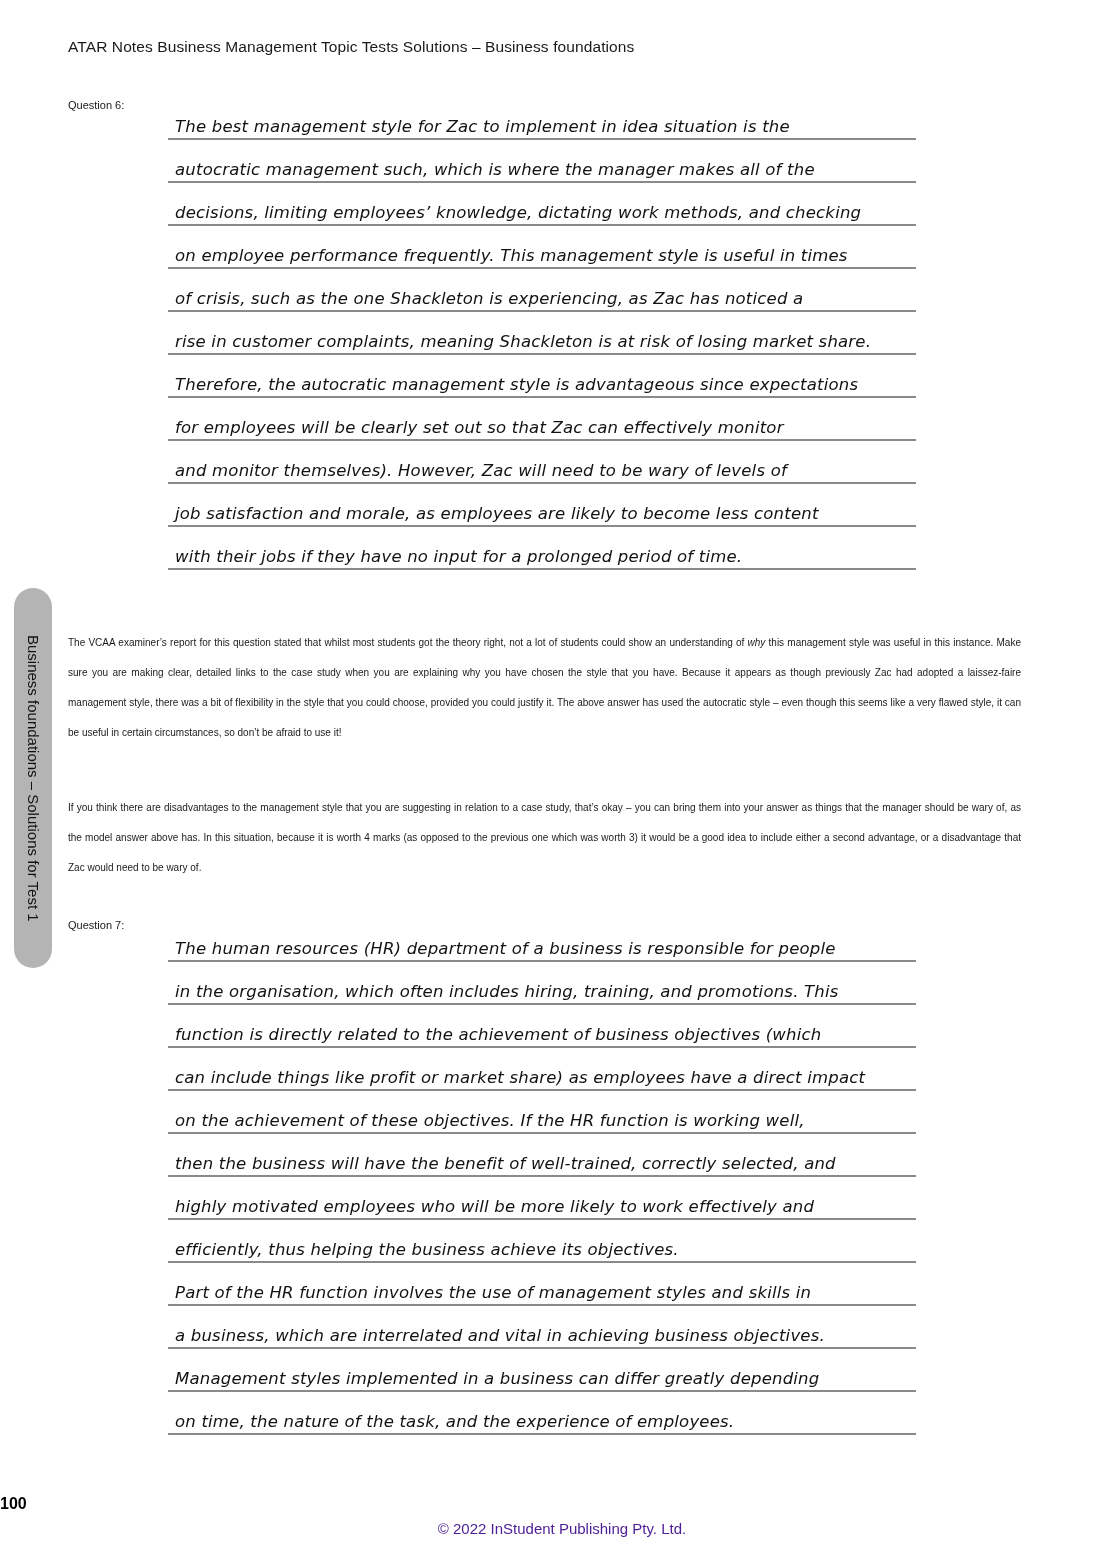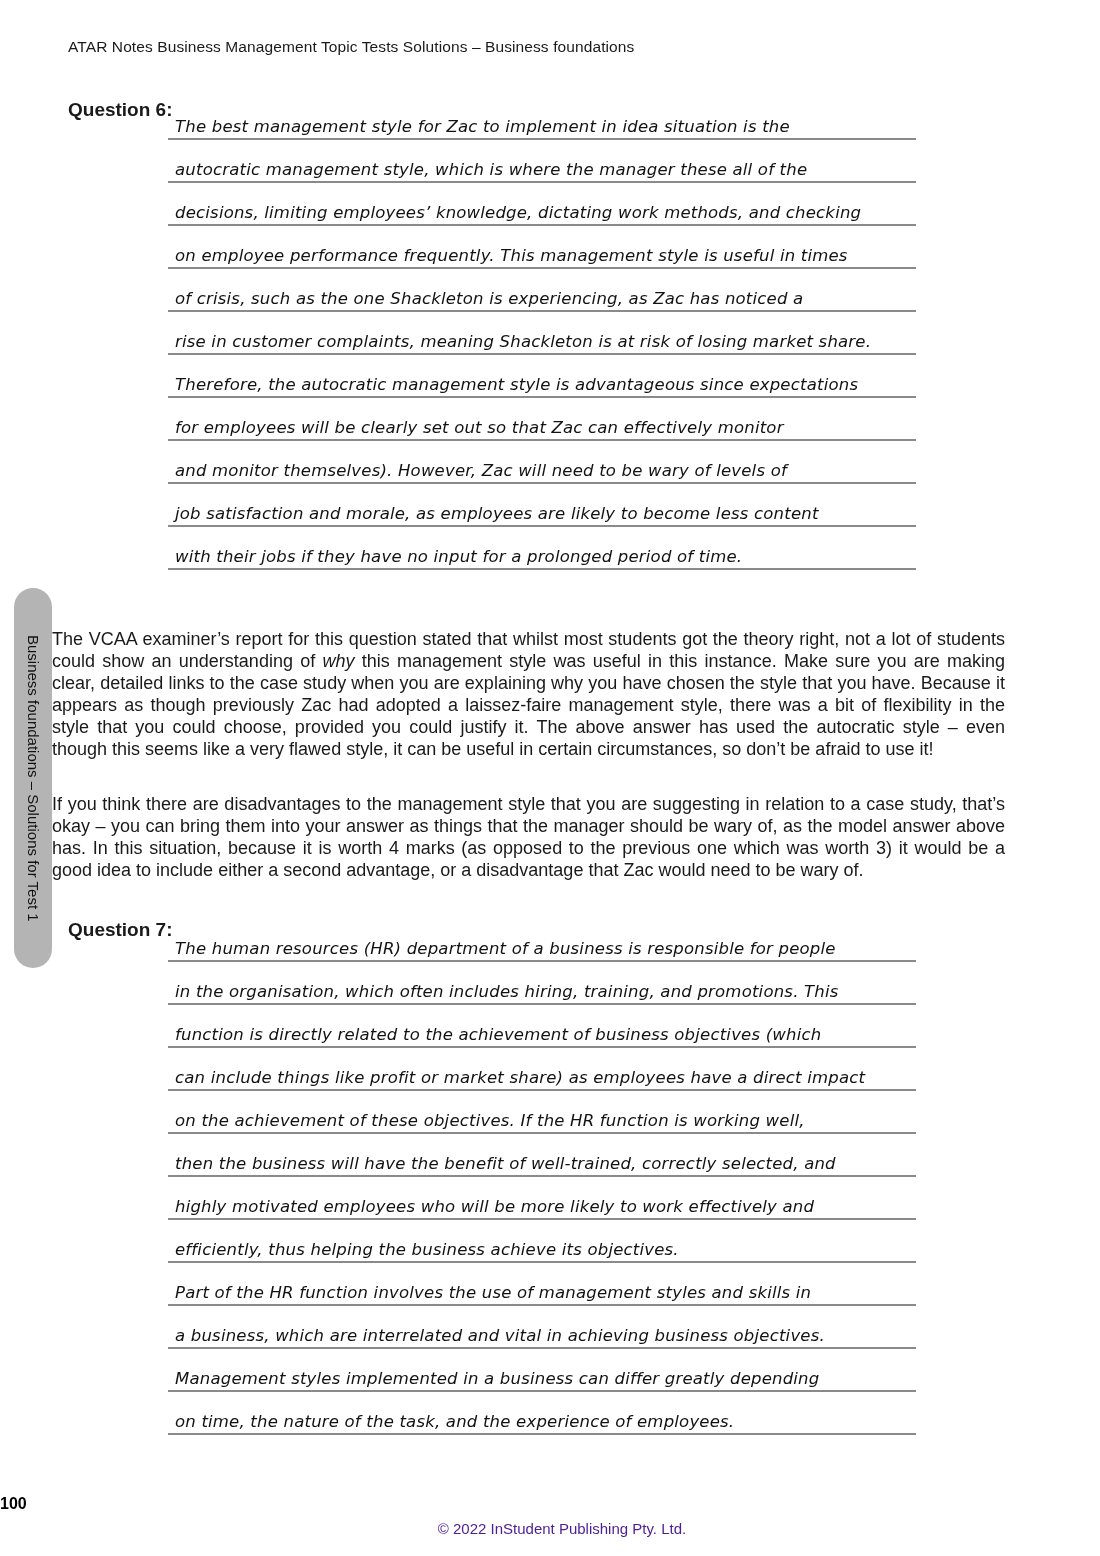--- a/index.html
+++ b/index.html
@@ -10,21 +10,21 @@
     color: #1a1a1a;
     position: relative;
     overflow: hidden;
   }
   .header {
     position: absolute; left: 68px; top: 38px;
     font-size: 15.5px; letter-spacing: 0.1px;
   }
   .qlabel {
     position: absolute; left: 68px;
-    font-size: 19px; font-weight: bold;
+    font-size: 11px; font-weight: normal;
   }
   #q6-label { top: 99px; }
   #q7-label { top: 919px; text-align: center; }
   .answers {
     position: absolute; left: 168px; width: 748px;
   }
   #q6-answers { top: 97px; }
   #q7-answers { top: 919px; text-align: center; }
   .hand-line {
     box-sizing: border-box;
@@ -33,22 +33,22 @@
     display: flex; align-items: flex-end;
     padding: 0 2px 2px 7px;
     font-family: "DejaVu Sans", sans-serif;
     font-style: italic;
     font-size: 16.5px;
     letter-spacing: 0.2px;
     color: #121212;
     white-space: nowrap; overflow: hidden;
   }
   .commentary {
-    position: absolute; left: 52px; width: 953px;
-    font-size: 18px; line-height: 22px;
+    position: absolute; left: 68px; width: 953px;
+    font-size: 10px; line-height: 30px;
     text-align: justify;
   }
   .commentary p { margin: 0; }
   #para1 { top: 628px; }
   #para2 { top: 793px; }
   .side-tab {
     position: absolute; left: 14px; top: 588px;
     width: 38px; height: 380px;
     background: #b4b4b4;
     border-radius: 19px;
@@ -70,21 +70,21 @@
 </style>
 </head>
 <body>
 
 <div class="header">ATAR Notes Business Management Topic Tests Solutions – Business foundations</div>
 
 <div class="qlabel" id="q6-label">Question 6:</div>
 
 <div class="answers" id="q6-answers">
   <div class="hand-line">The best management style for Zac to implement in idea situation is the</div>
-  <div class="hand-line">autocratic management style, which is where the manager these all of the</div>
+  <div class="hand-line">autocratic management such, which is where the manager makes all of the</div>
   <div class="hand-line">decisions, limiting employees’ knowledge, dictating work methods, and checking</div>
   <div class="hand-line">on employee performance frequently.  This management style is useful in times</div>
   <div class="hand-line">of crisis, such as the one Shackleton is experiencing, as Zac has noticed a</div>
   <div class="hand-line">rise in customer complaints, meaning Shackleton is at risk of losing market share.</div>
   <div class="hand-line">Therefore, the autocratic management style is advantageous since expectations</div>
   <div class="hand-line">for employees will be clearly set out so that Zac can effectively monitor</div>
   <div class="hand-line">and monitor themselves).  However, Zac will need to be wary of levels of</div>
   <div class="hand-line">job satisfaction and morale, as employees are likely to become less content</div>
   <div class="hand-line">with their jobs if they have no input for a prolonged period of time.</div>
 </div>

